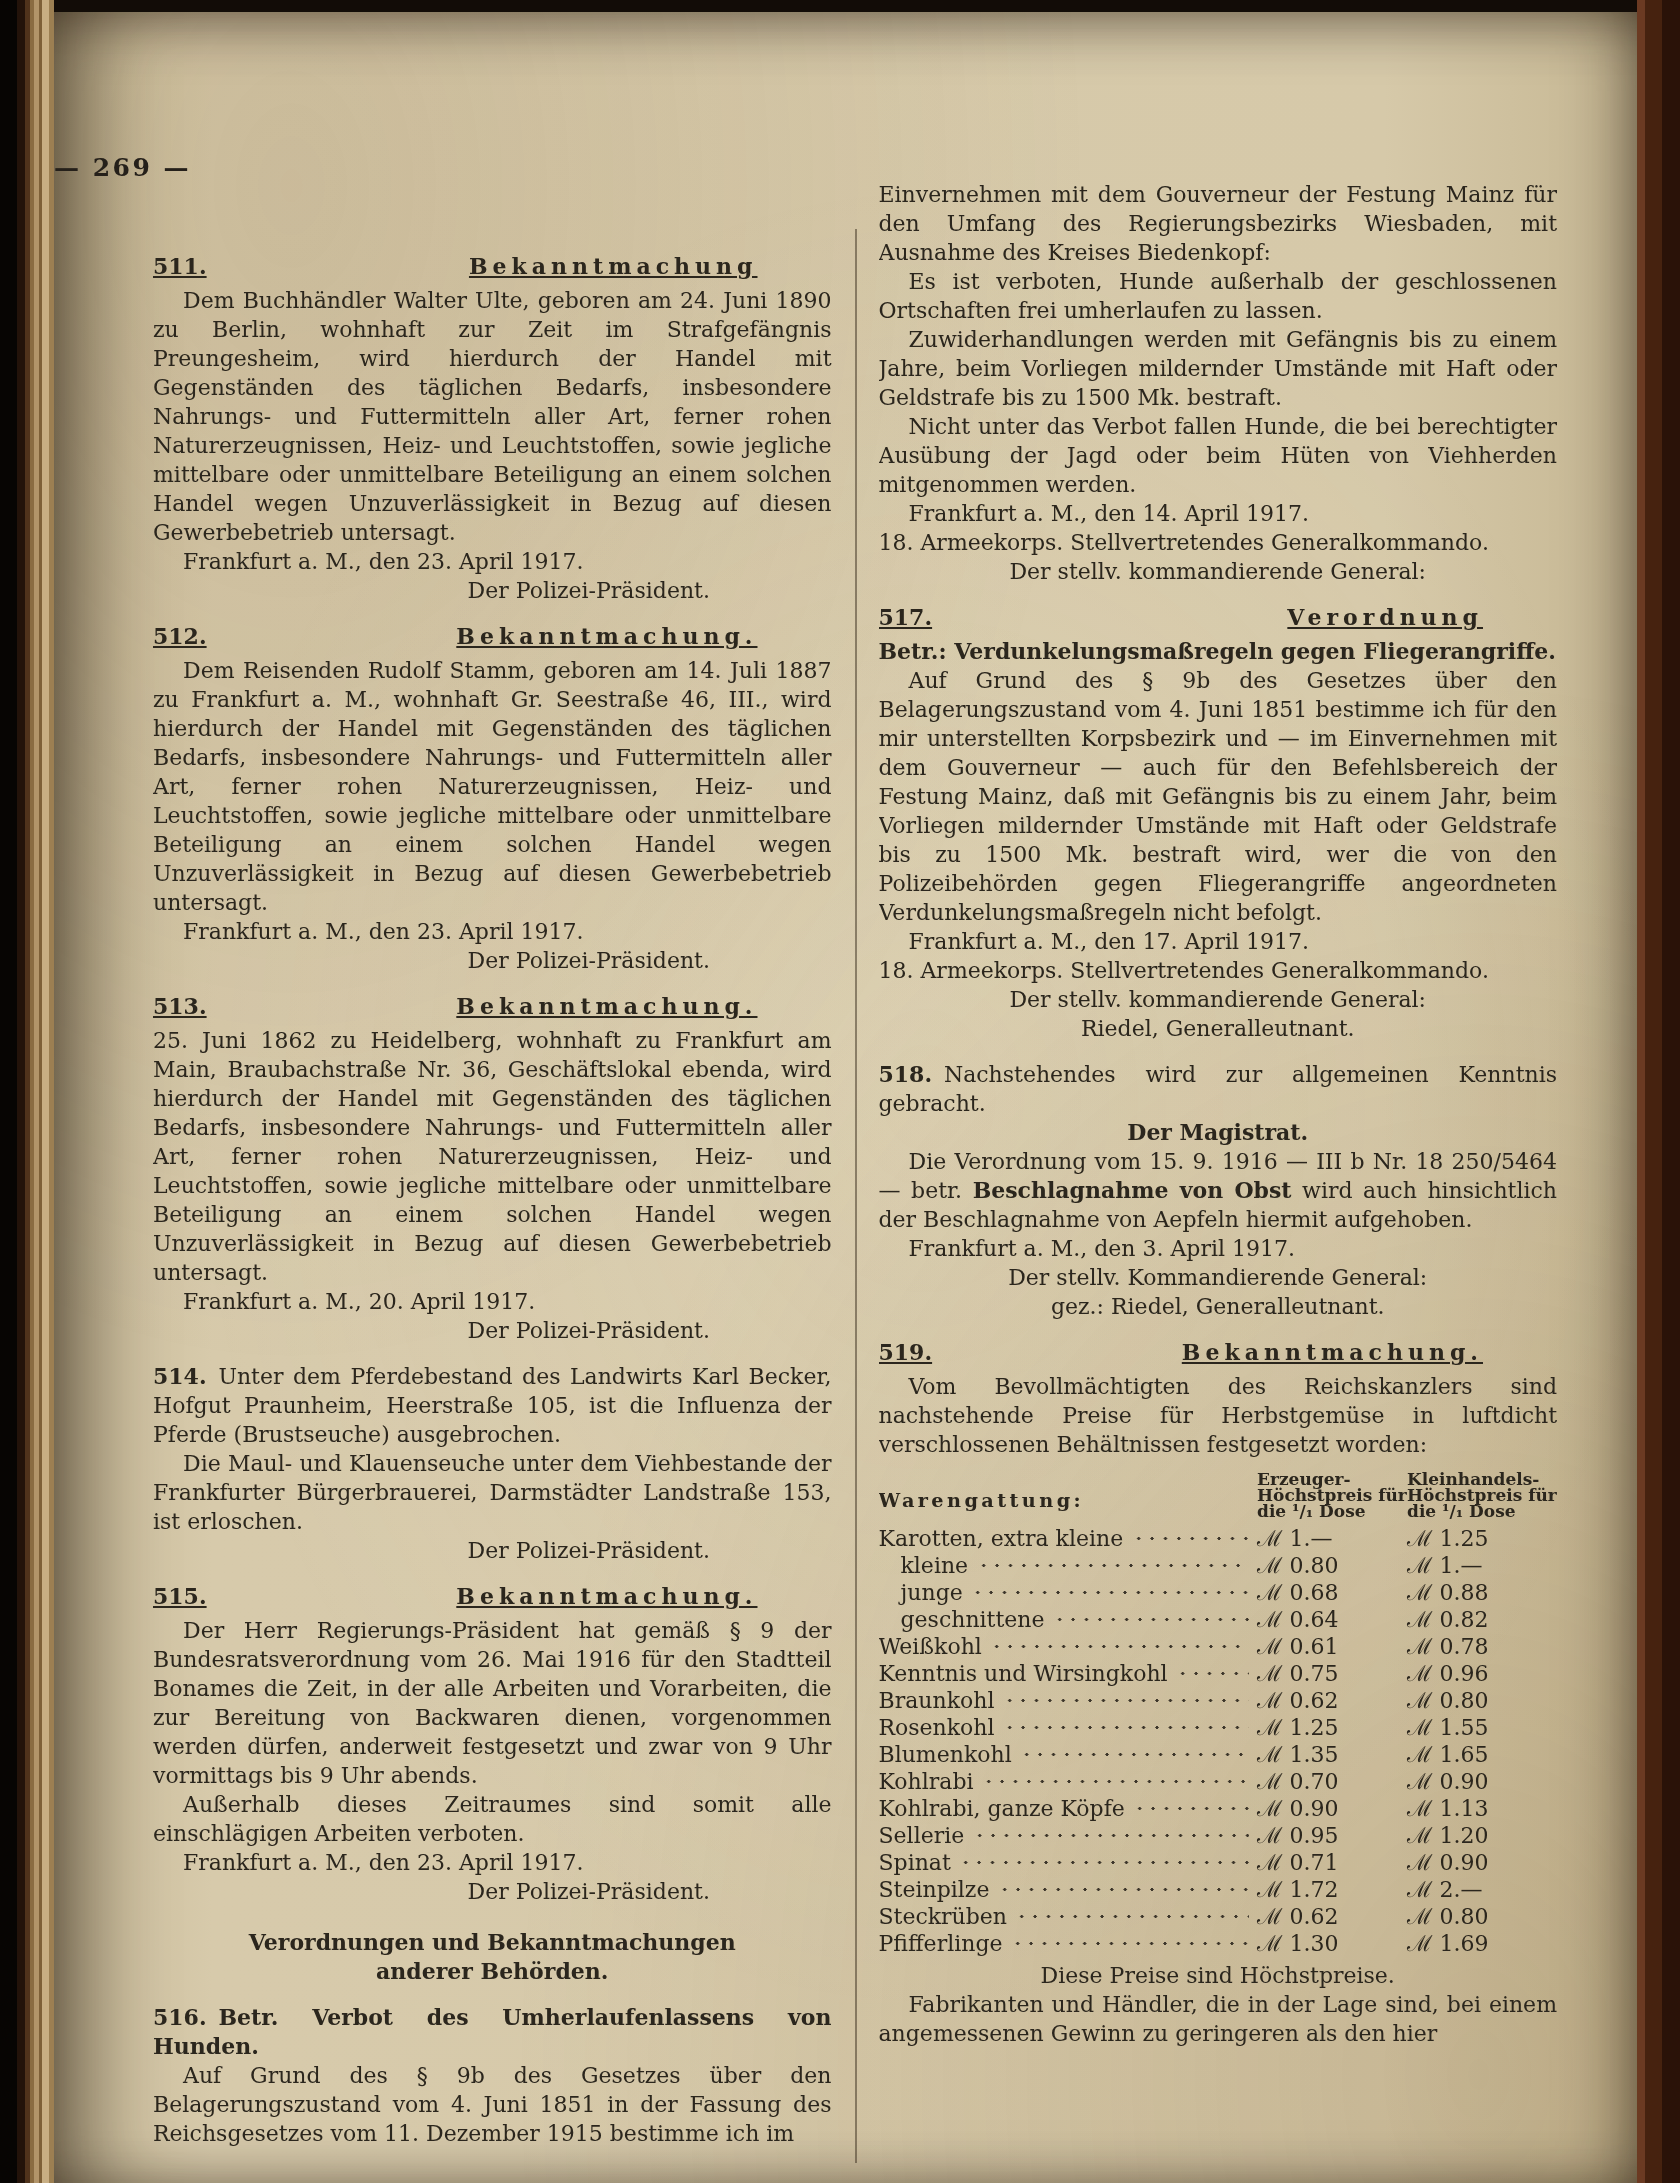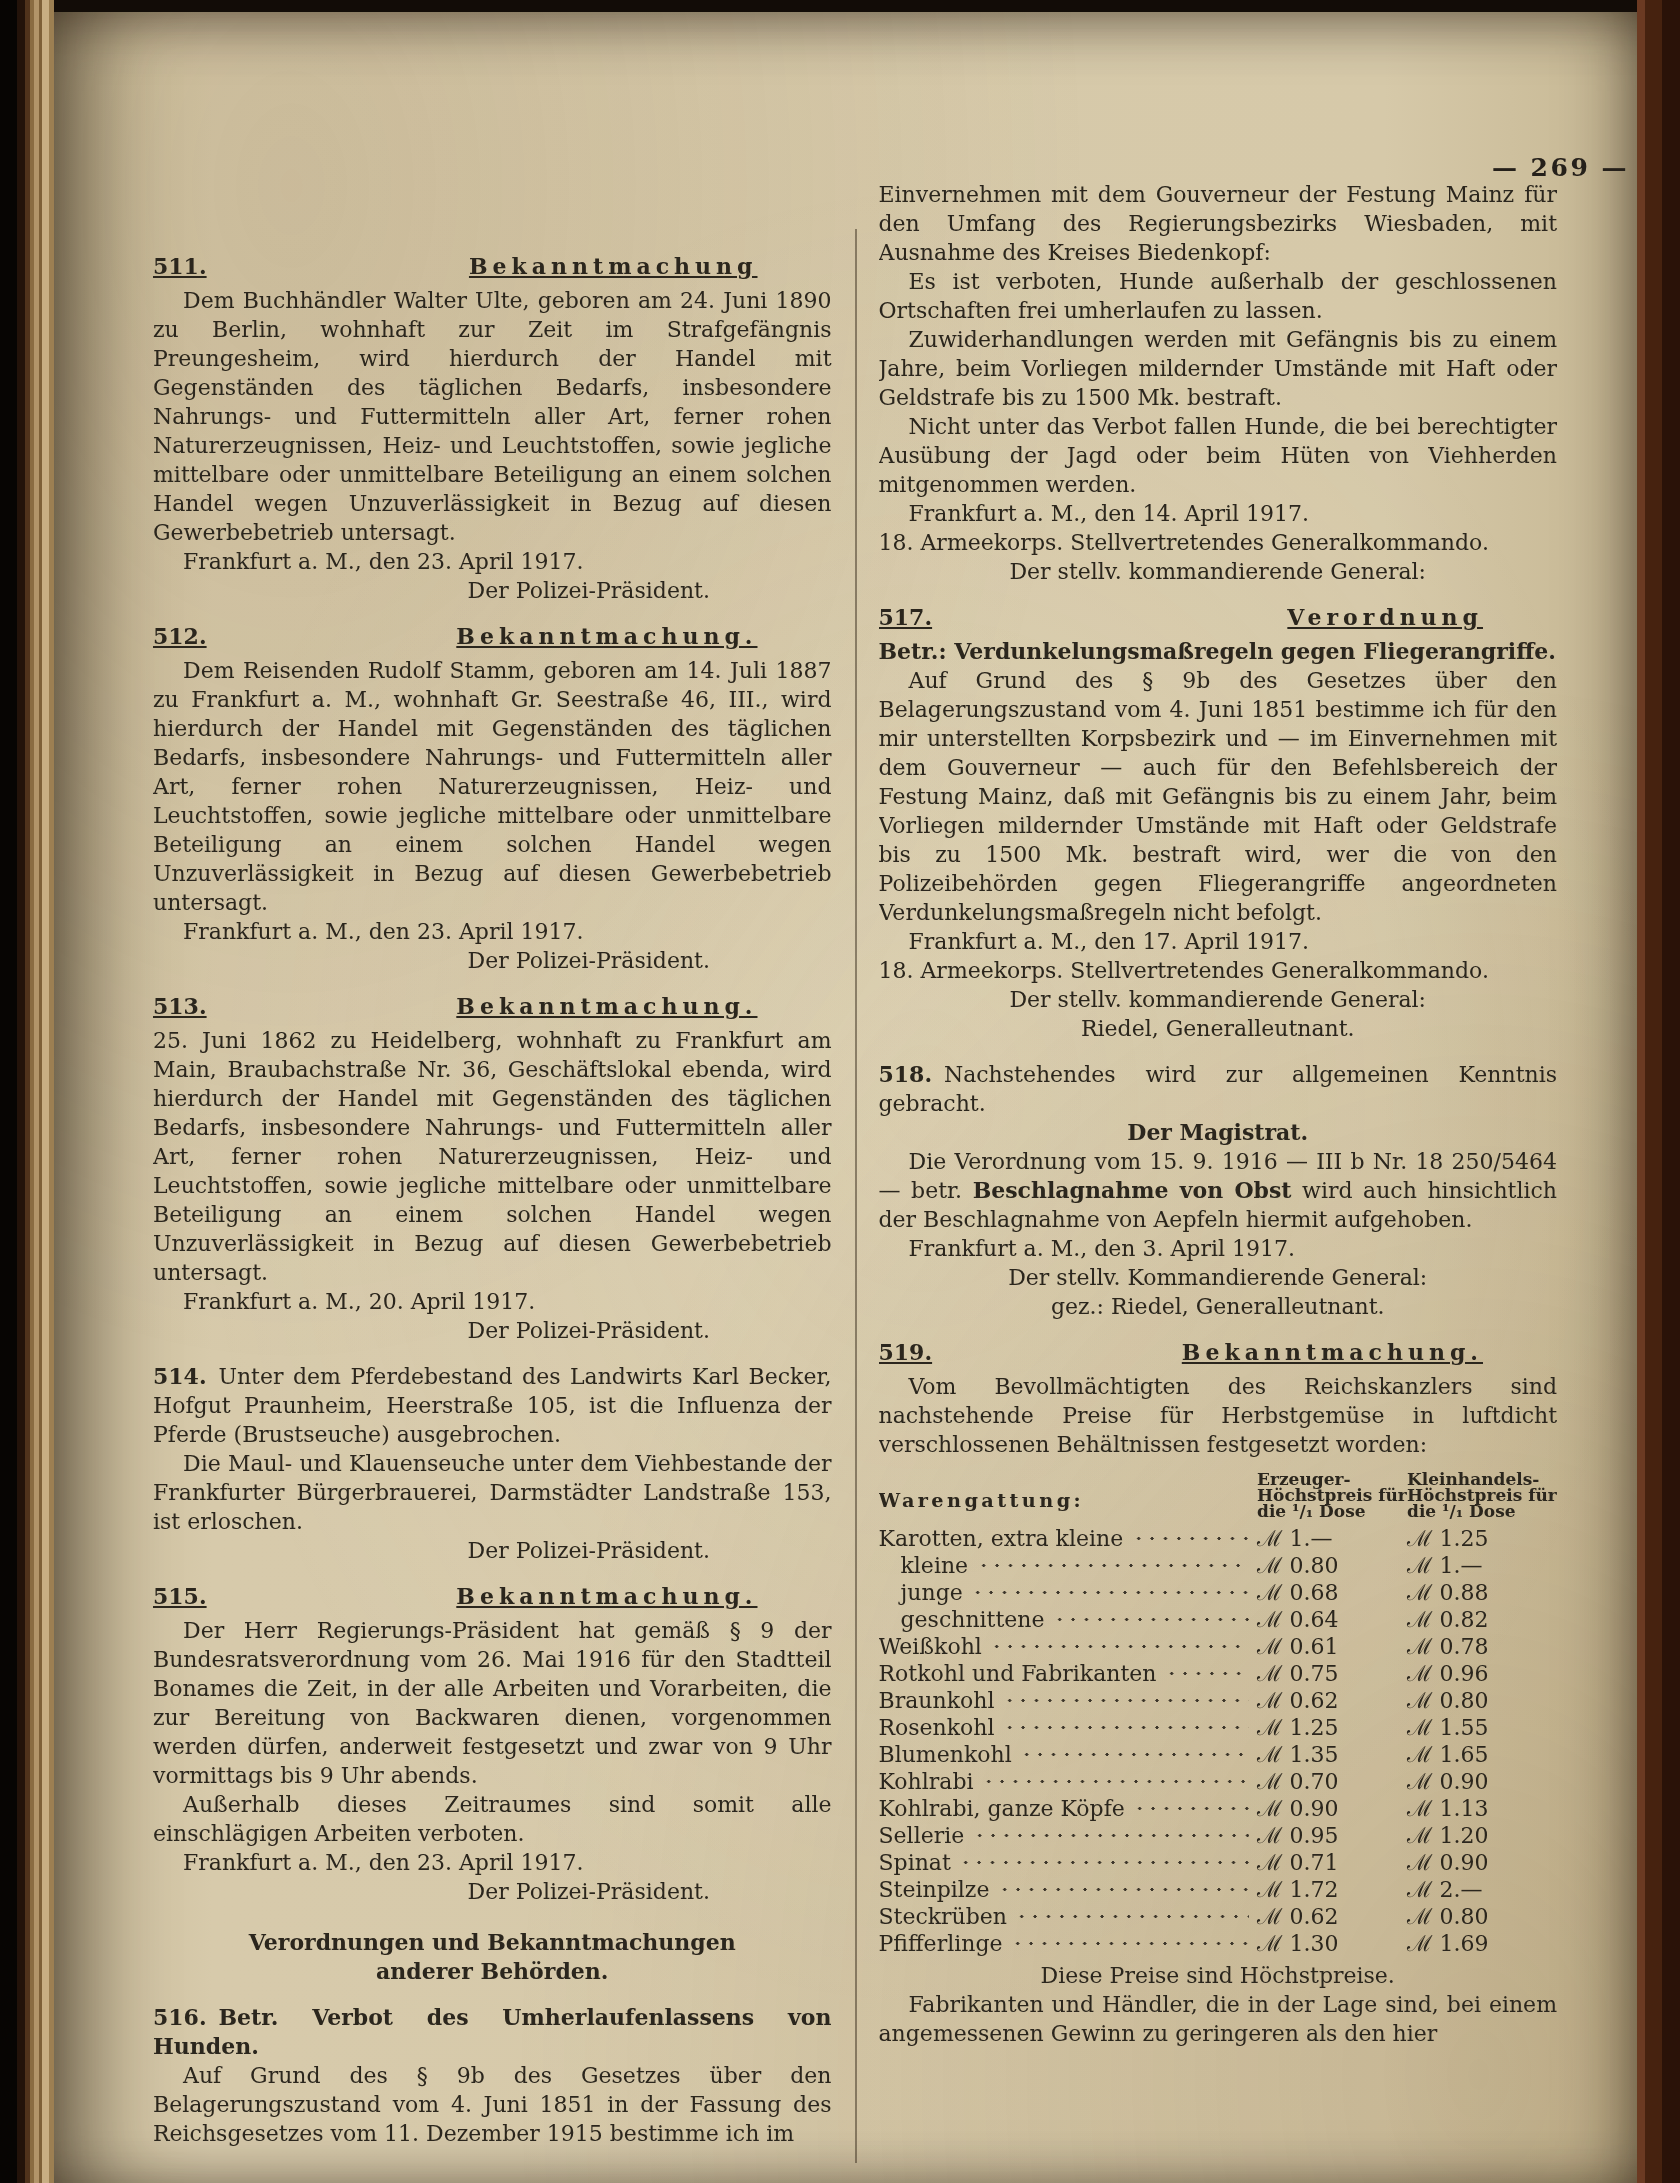--- a/index.html
+++ b/index.html
@@ -18,21 +18,21 @@
     background:
       radial-gradient(ellipse at 15% 8%, rgba(125,95,50,.14), transparent 42%),
       radial-gradient(ellipse at 90% 95%, rgba(125,95,50,.18), transparent 48%),
       radial-gradient(ellipse at 55% 50%, rgba(255,250,230,.10), transparent 60%),
       linear-gradient(90deg,#c9bb99,#d7caab 10%,#d6c9a9 84%,#c6b793);
     box-shadow:inset 67px 0 84px -38px rgba(30,18,8,.55),
                inset -46px 0 67px -38px rgba(30,18,8,.5),
                inset 0 38px 59px -29px rgba(30,18,8,.4),
                inset 0 -29px 50px -29px rgba(30,18,8,.28);}
 
-  .page-number{position:absolute;top:141px;left:0;right:8px;text-align:right;
+  .page-number{position:absolute;top:141px;left:0;right:8px;text-align:left;
     font-weight:bold;font-size:25px;letter-spacing:2.5px;color:#25201a;}
 
   .columns{position:absolute;left:99px;right:80px;top:168px;bottom:0;
     display:grid;grid-template-columns:1fr 1fr;column-gap:47px;
     font-size:22px;line-height:29px;}
   .columns::before{content:"";position:absolute;left:50%;top:49px;bottom:20px;width:1.7px;
     background:rgba(58,46,30,.5);}
   .col{overflow:hidden;}
   .col-left{padding-top:55px;}
 
@@ -220,21 +220,21 @@
                 <span class="pt-price">ℳ 0.64</span>
                 <span class="pt-price">ℳ 0.82</span>
               </div>
             <div class="pt-row">
                 <span class="pt-name">Weißkohl</span>
                 <span class="pt-leader"></span>
                 <span class="pt-price">ℳ 0.61</span>
                 <span class="pt-price">ℳ 0.78</span>
               </div>
             <div class="pt-row">
-                <span class="pt-name">Rotkohl und Fabrikanten</span>
+                <span class="pt-name">Kenntnis und Wirsingkohl</span>
                 <span class="pt-leader"></span>
                 <span class="pt-price">ℳ 0.75</span>
                 <span class="pt-price">ℳ 0.96</span>
               </div>
             <div class="pt-row">
                 <span class="pt-name">Braunkohl</span>
                 <span class="pt-leader"></span>
                 <span class="pt-price">ℳ 0.62</span>
                 <span class="pt-price">ℳ 0.80</span>
               </div>

